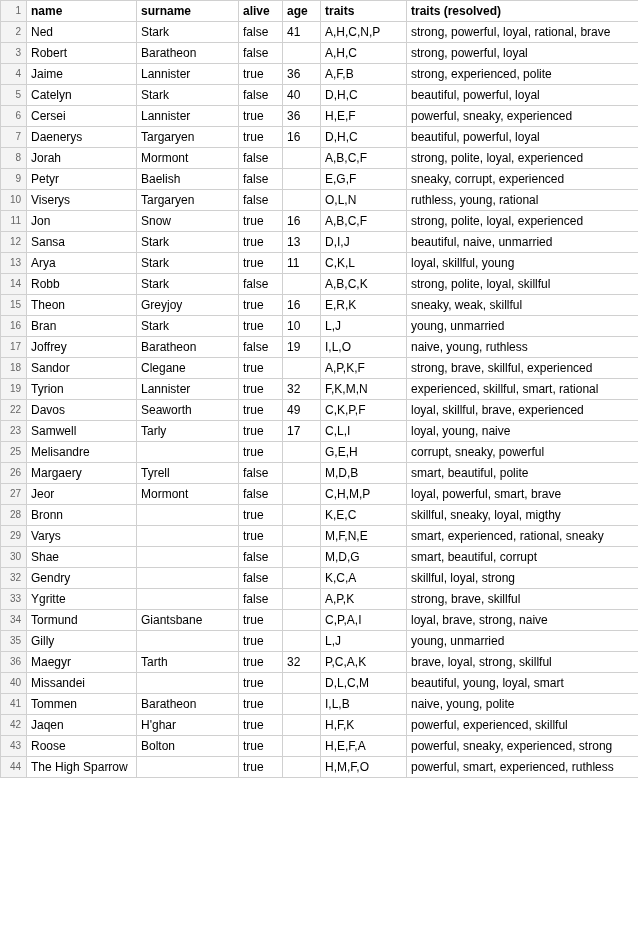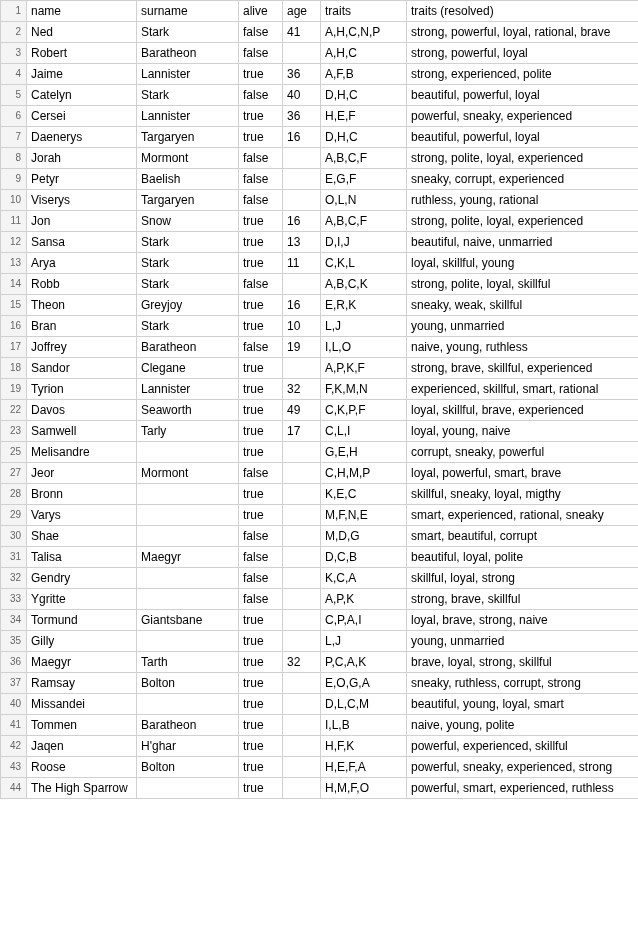--- a/index.html
+++ b/index.html
@@ -38,21 +38,21 @@
     background: #f4f4f4;
     color: #666666;
     text-align: right;
     padding-right: 5px;
     font-size: 10px;
     border: 1px solid #d0d0d0;
     width: 26px;
   }
   
   tr.header td {
-    font-weight: normal;
+    font-weight: bold;
     background: #ffffff;
   }
   tr.header td.rownum {
     background: #f4f4f4;
     font-weight: normal;
   }
   
   col.c-rownum { width: 26px; }
   col.c-name { width: 110px; }
   col.c-surname { width: 102px; }
@@ -267,20 +267,29 @@
       <tr>
         <td class="rownum">25</td>
         <td>Melisandre</td>
         <td></td>
         <td>true</td>
         <td></td>
         <td>G,E,H</td>
         <td>corrupt, sneaky, powerful</td>
       </tr>
       <tr>
+        <td class="rownum">26</td>
+        <td>Margaery</td>
+        <td>Tyrell</td>
+        <td>false</td>
+        <td></td>
+        <td>M,D,B</td>
+        <td>smart, beautiful, polite</td>
+      </tr>
+      <tr>
         <td class="rownum">27</td>
         <td>Jeor</td>
         <td>Mormont</td>
         <td>false</td>
         <td></td>
         <td>C,H,M,P</td>
         <td>loyal, powerful, smart, brave</td>
       </tr>
       <tr>
         <td class="rownum">28</td>
@@ -303,29 +312,20 @@
       <tr>
         <td class="rownum">30</td>
         <td>Shae</td>
         <td></td>
         <td>false</td>
         <td></td>
         <td>M,D,G</td>
         <td>smart, beautiful, corrupt</td>
       </tr>
       <tr>
-        <td class="rownum">31</td>
-        <td>Talisa</td>
-        <td>Maegyr</td>
-        <td>false</td>
-        <td></td>
-        <td>D,C,B</td>
-        <td>beautiful, loyal, polite</td>
-      </tr>
-      <tr>
         <td class="rownum">32</td>
         <td>Gendry</td>
         <td></td>
         <td>false</td>
         <td></td>
         <td>K,C,A</td>
         <td>skillful, loyal, strong</td>
       </tr>
       <tr>
         <td class="rownum">33</td>
@@ -355,29 +355,20 @@
         <td>young, unmarried</td>
       </tr>
       <tr>
         <td class="rownum">36</td>
         <td>Maegyr</td>
         <td>Tarth</td>
         <td>true</td>
         <td>32</td>
         <td>P,C,A,K</td>
         <td>brave, loyal, strong, skillful</td>
-      </tr>
-      <tr>
-        <td class="rownum">37</td>
-        <td>Ramsay</td>
-        <td>Bolton</td>
-        <td>true</td>
-        <td></td>
-        <td>E,O,G,A</td>
-        <td>sneaky, ruthless, corrupt, strong</td>
       </tr>
       <tr>
         <td class="rownum">40</td>
         <td>Missandei</td>
         <td></td>
         <td>true</td>
         <td></td>
         <td>D,L,C,M</td>
         <td>beautiful, young, loyal, smart</td>
       </tr>

